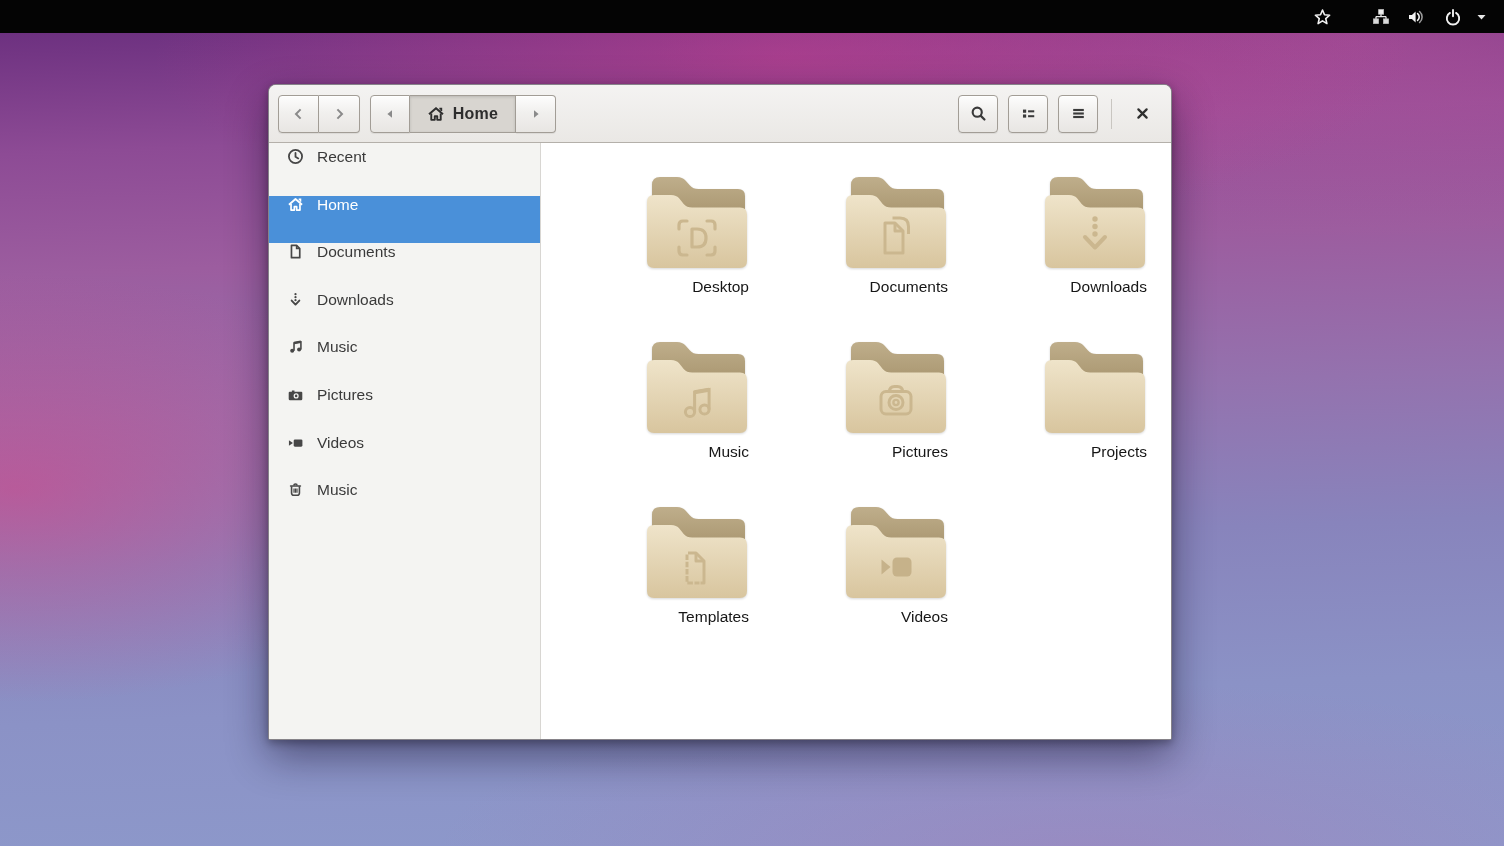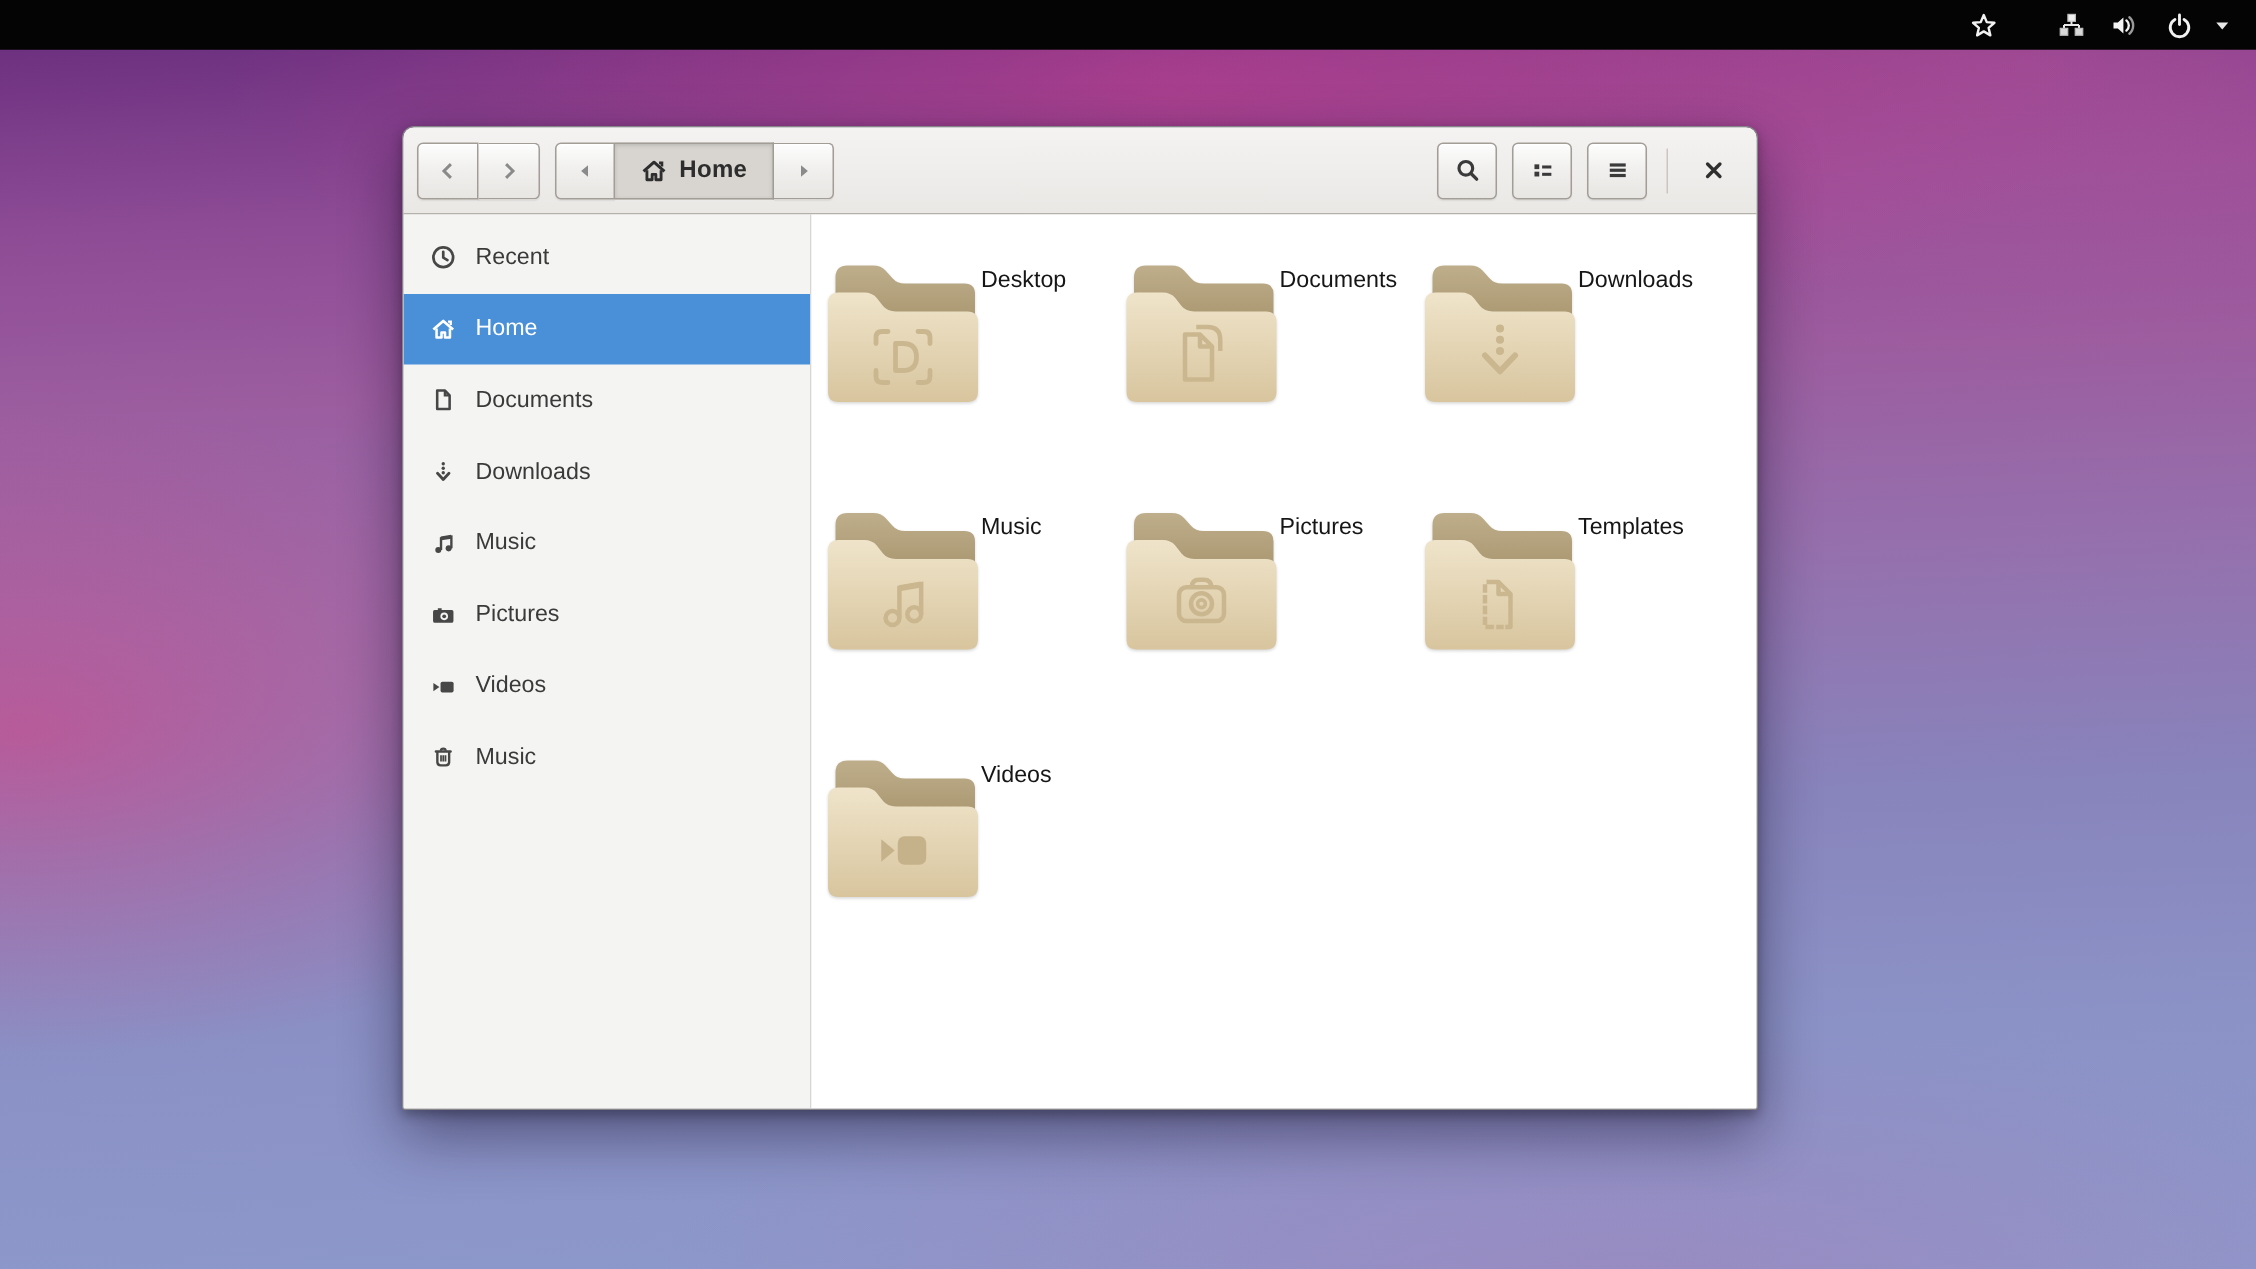--- a/index.html
+++ b/index.html
@@ -55,28 +55,28 @@
 
   .hb-right { margin-left:auto; display:flex; align-items:center; }
   .hb-right .btn { width:40px; margin-left:10px; }
   .hb-sep { width:1px; height:30px; background:#c9c6c1; margin:0 13px; }
   .closebtn { width:34px; height:34px; display:flex; align-items:center; justify-content:center; }
 
   
   .winbody { flex:1; display:flex; min-height:0; }
   .sidebar { width:272px; flex:0 0 272px; background:#f4f4f2; border-right:1px solid #d8d6d2;
              padding-top:5px; }
-  .side-row { height:47.6px; display:flex; align-items:center; padding-left:18px; gap:13px;
+  .side-row { height:47.6px; display:flex; padding-left:18px; gap:13px;
               font-size:15.5px; color:#3a3a3a; cursor:default; }
   .side-row .sicon { width:17px; height:17px; display:flex; }
   .side-row.selected { background:#4a90d9; color:#ffffff; }
 
   .main { flex:1; background:#ffffff; padding:28px 0 0 9px; display:flex; flex-wrap:wrap;
           align-content:flex-start; }
-  .tile { width:199px; height:165px; display:flex; flex-direction:row; align-items:flex-start; cursor:default; }
+  .tile { width:199px; height:165px; display:flex; flex-direction:column; align-items:flex-end; cursor:default; }
   .tile svg.folder { filter:drop-shadow(0 1px 1px rgba(0,0,0,.16)); }
   .tile-label { margin-top:7px; font-size:15.5px; color:#161616; }
 </style>
 </head>
 <body>
 
 <div class="screen">
 
   <svg width="0" height="0" style="position:absolute">
     <defs>
@@ -363,20 +363,27 @@
             <g stroke="#cbb78f" stroke-width="3" fill="none">
               <path d="M45.5 55.5 Q45.5 50.5 50.5 50.5 H53.5 Q58.5 50.5 58.5 55.5"></path>
               <rect x="37" y="55.5" width="30" height="22.5" rx="5"></rect>
               <circle cx="52" cy="66.5" r="7"></circle>
               <circle cx="52" cy="66.5" r="2.6" stroke-width="2.4"></circle>
             </g>
           </svg>
           <div class="tile-label">Pictures</div>
         </div>
 
+        <div class="tile">
+          <svg class="folder" width="104" height="100" viewBox="0 0 104 100">
+            <path d="M7 56 V14 Q7 6 15 6 H32 Q37.5 6 40.5 9.5 L45 14.5 Q48 18 53.5 18 H93 Q100 18 100 25 V56 Z" fill="url(#fback)"></path>
+            <path d="M2 90 V31 Q2 24 9 24 H26 Q31.5 24 34.5 27.7 L38.7 33 Q41.6 36.6 47.2 36.6 H95 Q102 36.6 102 43.6 V90 Q102 97 95 97 H9 Q2 97 2 90 Z" fill="url(#ffront)"></path>
+          </svg>
+          <div class="tile-label">Projects</div>
+        </div>
 
 
         <div class="tile">
           <svg class="folder" width="104" height="100" viewBox="0 0 104 100">
             <path d="M7 56 V14 Q7 6 15 6 H32 Q37.5 6 40.5 9.5 L45 14.5 Q48 18 53.5 18 H93 Q100 18 100 25 V56 Z" fill="url(#fback)"></path>
             <path d="M2 90 V31 Q2 24 9 24 H26 Q31.5 24 34.5 27.7 L38.7 33 Q41.6 36.6 47.2 36.6 H95 Q102 36.6 102 43.6 V90 Q102 97 95 97 H9 Q2 97 2 90 Z" fill="url(#ffront)"></path>
             <g stroke="#cbb78f" stroke-width="3" fill="none" stroke-linejoin="round">
               <path d="M43 52 H51 L59 60 V82 H55.5"></path>
               <path d="M51 52 V60 H59"></path>
               <path d="M42 55 V82 H53" stroke-dasharray="2.6 4.6" stroke-linecap="square"></path>

